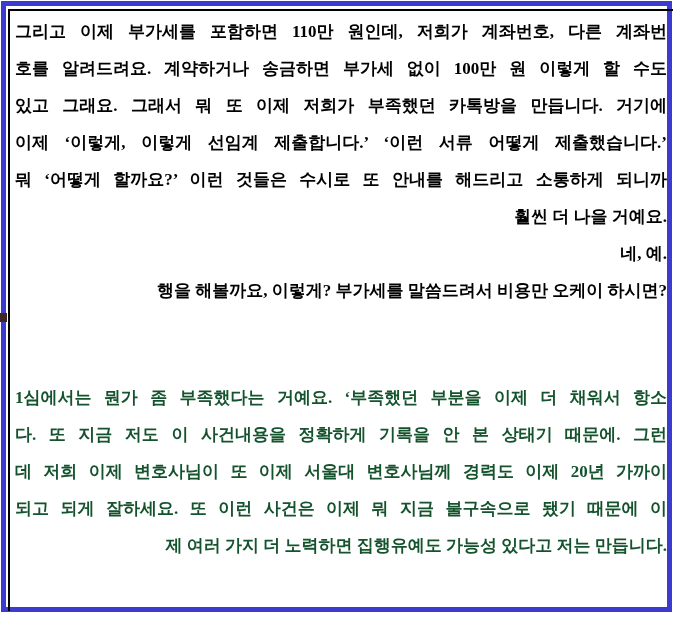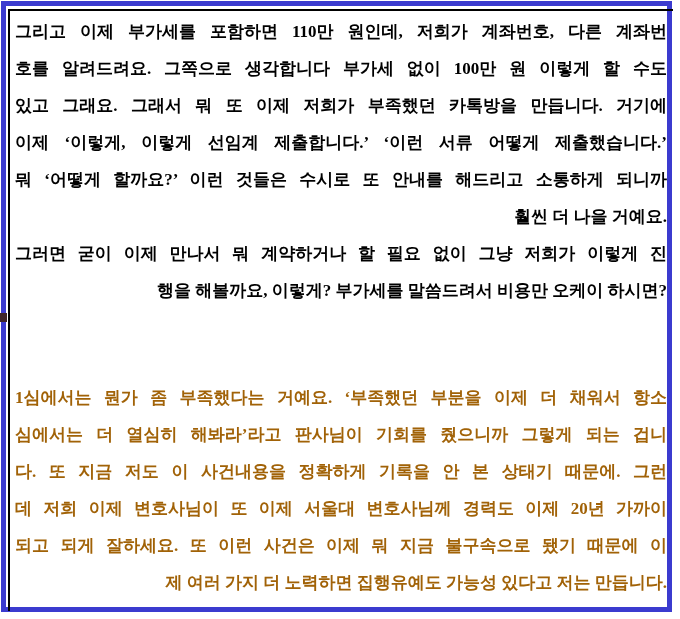--- a/index.html
+++ b/index.html
@@ -78,31 +78,30 @@
 <div class="stage">
 
   <div class="blue-frame" style="border-color: rgb(59, 59, 207);"></div>
 
   <div class="black-top-line" style="background: rgb(0, 0, 0);"></div>
   <div class="black-left-line" style="background: rgb(0, 0, 0);"></div>
   <div class="edge-mark" style="background: rgb(63, 37, 40);"></div>
 
   <div class="text-block block1" style="color: rgb(0, 0, 0);">
     <div class="line j">그리고 이제 부가세를 포함하면 110만 원인데, 저희가 계좌번호, 다른 계좌번</div>
-    <div class="line j">호를 알려드려요. 그쪽으로 생각합니다 부가세 없이 100만 원 이렇게 할 수도</div>
+    <div class="line j">호를 알려드려요. 계약하거나 송금하면 부가세 없이 100만 원 이렇게 할 수도</div>
     <div class="line j">있고 그래요. 그래서 뭐 또 이제 저희가 부족했던 카톡방을 만듭니다. 거기에</div>
     <div class="line j">이제 ‘이렇게, 이렇게 선임계 제출합니다.’ ‘이런 서류 어떻게 제출했습니다.’</div>
     <div class="line j">뭐 ‘어떻게 할까요?’ 이런 것들은 수시로 또 안내를 해드리고 소통하게 되니까</div>
     <div class="line">훨씬 더 나을 거예요.</div>
-    <div class="line j">그러면 굳이 이제 만나서 뭐 계약하거나 할 필요 없이 그냥 저희가 이렇게 진</div>
+    <div class="line">네, 예.</div>
     <div class="line">행을 해볼까요, 이렇게? 부가세를 말씀드려서 비용만 오케이 하시면?</div>
   </div>
 
-  <div class="text-block block2" style="color: #a16207;">
+  <div class="text-block block2" style="color: #14532d;">
     <div class="line j">1심에서는 뭔가 좀 부족했다는 거예요. ‘부족했던 부분을 이제 더 채워서 항소</div>
-    <div class="line j">심에서는 더 열심히 해봐라’라고 판사님이 기회를 줬으니까 그렇게 되는 겁니</div>
     <div class="line j">다. 또 지금 저도 이 사건내용을 정확하게 기록을 안 본 상태기 때문에. 그런</div>
     <div class="line j">데 저희 이제 변호사님이 또 이제 서울대 변호사님께 경력도 이제 20년 가까이</div>
     <div class="line j">되고 되게 잘하세요. 또 이런 사건은 이제 뭐 지금 불구속으로 됐기 때문에 이</div>
     <div class="line">제 여러 가지 더 노력하면 집행유예도 가능성 있다고 저는 만듭니다.</div>
   </div>
 
 </div>
 
 </body></html>

